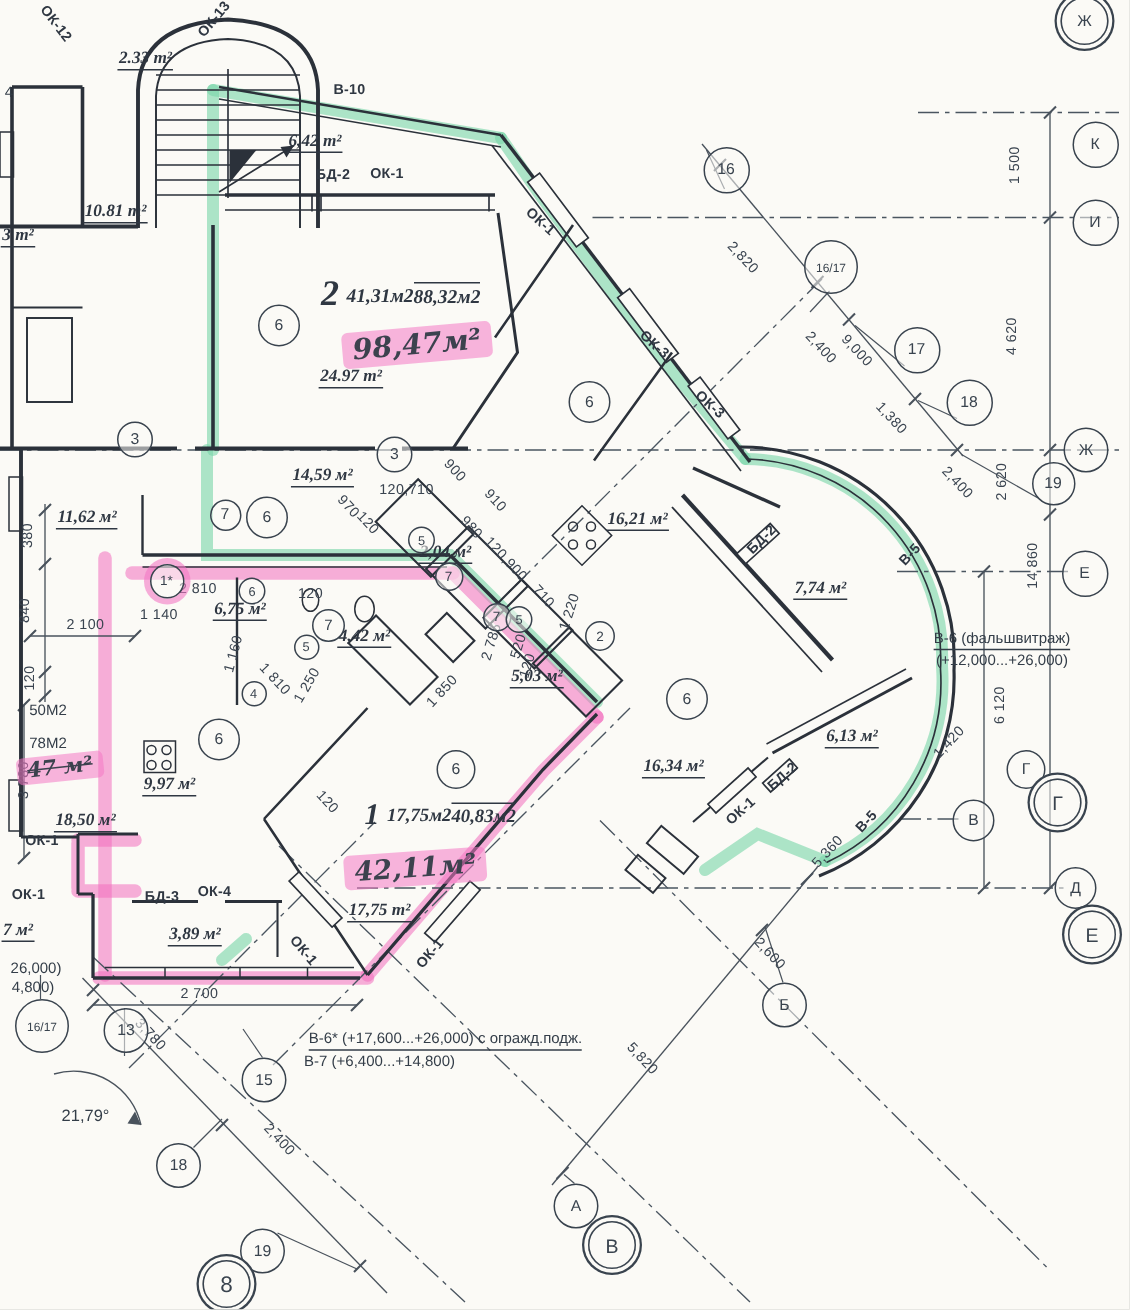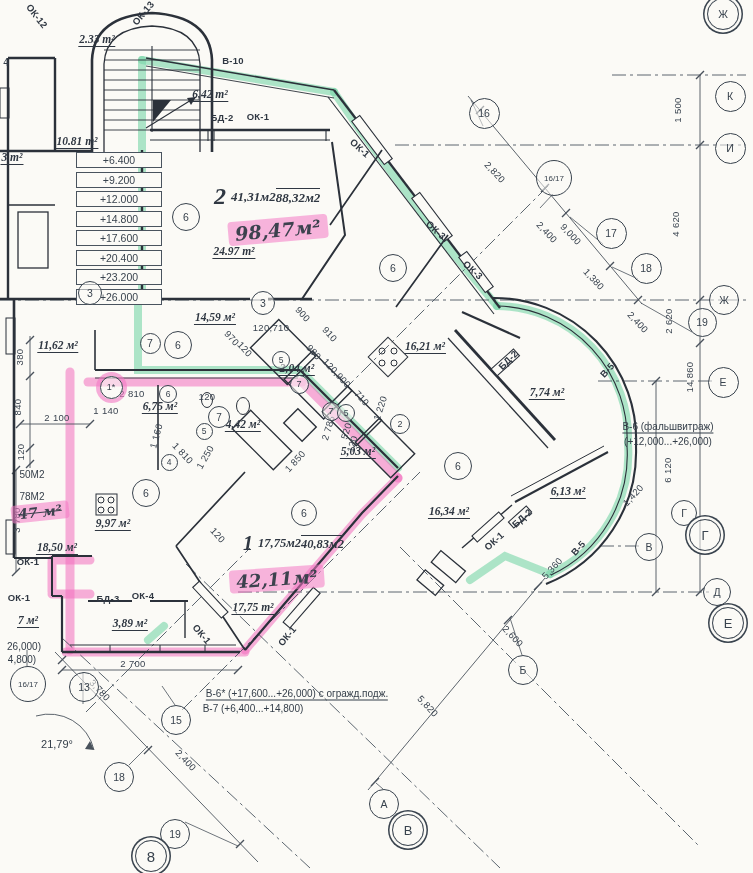--- a/index.html
+++ b/index.html
@@ -200,30 +200,20 @@
       <path d="M608,452 L515,502" stroke-width="2"></path>
       <path d="M604,446 L511,496" stroke-width="1"></path>
       <rect x="508" y="513" width="24" height="8" transform="rotate(-42 520 517)" stroke-width="1.1" fill="#fbfaf6"></rect>
       <path d="M512,505 L462,548" stroke-width="1.4"></path>
       <rect x="470" y="523" width="36" height="8" transform="rotate(-42 488 527)" stroke-width="1.1" fill="#fbfaf6"></rect>
       <rect x="432" y="559" width="32" height="15" transform="rotate(40 448 567)" stroke-width="1.3"></rect>
       <rect x="418" y="576" width="24" height="13" transform="rotate(40 430 583)" stroke-width="1.3"></rect>
     </g>
   </svg>
 
-  <div id="elevation-stack">
-      <div class="elev">+6.400</div>
-      <div class="elev">+9.200</div>
-      <div class="elev">+12.000</div>
-      <div class="elev">+14.800</div>
-      <div class="elev">+17.600</div>
-      <div class="elev">+20.400</div>
-      <div class="elev">+23.200</div>
-      <div class="elev">+26.000</div>
-    </div>
 
   <div class="apt" style="left:214px;top:183px;">
     <span class="apt-num" style="font-size:24px;">2</span>
     <span class="frac">
       <span style="font-size:13px;">41,31м2</span>
       <span class="fb" style="font-size:13px;">88,32м2</span>
     </span>
   </div>
   <div class="apt" style="left:243px;top:532px;">
     <span class="apt-num" style="font-size:20px;">1</span>
@@ -246,21 +236,21 @@
       <div class="lbl area" style="left: 160px; top: 407px; transform: translate(-50%, -50%);">6,75 м²</div>
       <div class="lbl area" style="left: 243px; top: 425px; transform: translate(-50%, -50%);">4,42 м²</div>
       <div class="lbl area" style="left: 358px; top: 452px; transform: translate(-50%, -50%);">5,03 м²</div>
       <div class="lbl area" style="left: 547px; top: 393px; transform: translate(-50%, -50%);">7,74 м²</div>
       <div class="lbl area" style="left: 449px; top: 512px; transform: translate(-50%, -50%);">16,34 м²</div>
       <div class="lbl area" style="left: 568px; top: 492px; transform: translate(-50%, -50%);">6,13 м²</div>
       <div class="lbl area" style="left: 113px; top: 524px; transform: translate(-50%, -50%);">9,97 м²</div>
       <div class="lbl area" style="left: 57px; top: 548px; transform: translate(-50%, -50%);">18,50 м²</div>
       <div class="lbl area" style="left: 253px; top: 608px; transform: translate(-50%, -50%);">17,75 m²</div>
       <div class="lbl area" style="left: 130px; top: 624px; transform: translate(-50%, -50%);">3,89 м²</div>
-      <div class="lbl area" style="left: 28px; top: 621px; transform: translate(-50%, -50%);">7 м²</div>
+      <div class="lbl area" style="left: 12px; top: 621px; transform: translate(-50%, -50%);">7 м²</div>
       <div class="lbl dim" style="left: 677px; top: 110px; transform: translate(-50%, -50%) rotate(-90deg);">1 500</div>
       <div class="lbl dim" style="left: 675px; top: 224px; transform: translate(-50%, -50%) rotate(-90deg);">4 620</div>
       <div class="lbl dim" style="left: 668px; top: 321px; transform: translate(-50%, -50%) rotate(-90deg);">2 620</div>
       <div class="lbl dim" style="left: 689px; top: 377px; transform: translate(-50%, -50%) rotate(-90deg);">14 860</div>
       <div class="lbl dim" style="left: 667px; top: 470px; transform: translate(-50%, -50%) rotate(-90deg);">6 120</div>
       <div class="lbl dim" style="left: 495px; top: 172px; transform: translate(-50%, -50%) rotate(47deg);">2,820</div>
       <div class="lbl dim" style="left: 547px; top: 232px; transform: translate(-50%, -50%) rotate(47deg);">2,400</div>
       <div class="lbl dim" style="left: 571px; top: 234px; transform: translate(-50%, -50%) rotate(47deg);">9,000</div>
       <div class="lbl dim" style="left: 594px; top: 279px; transform: translate(-50%, -50%) rotate(47deg);">1,380</div>
       <div class="lbl dim" style="left: 638px; top: 322px; transform: translate(-50%, -50%) rotate(47deg);">2,400</div>

